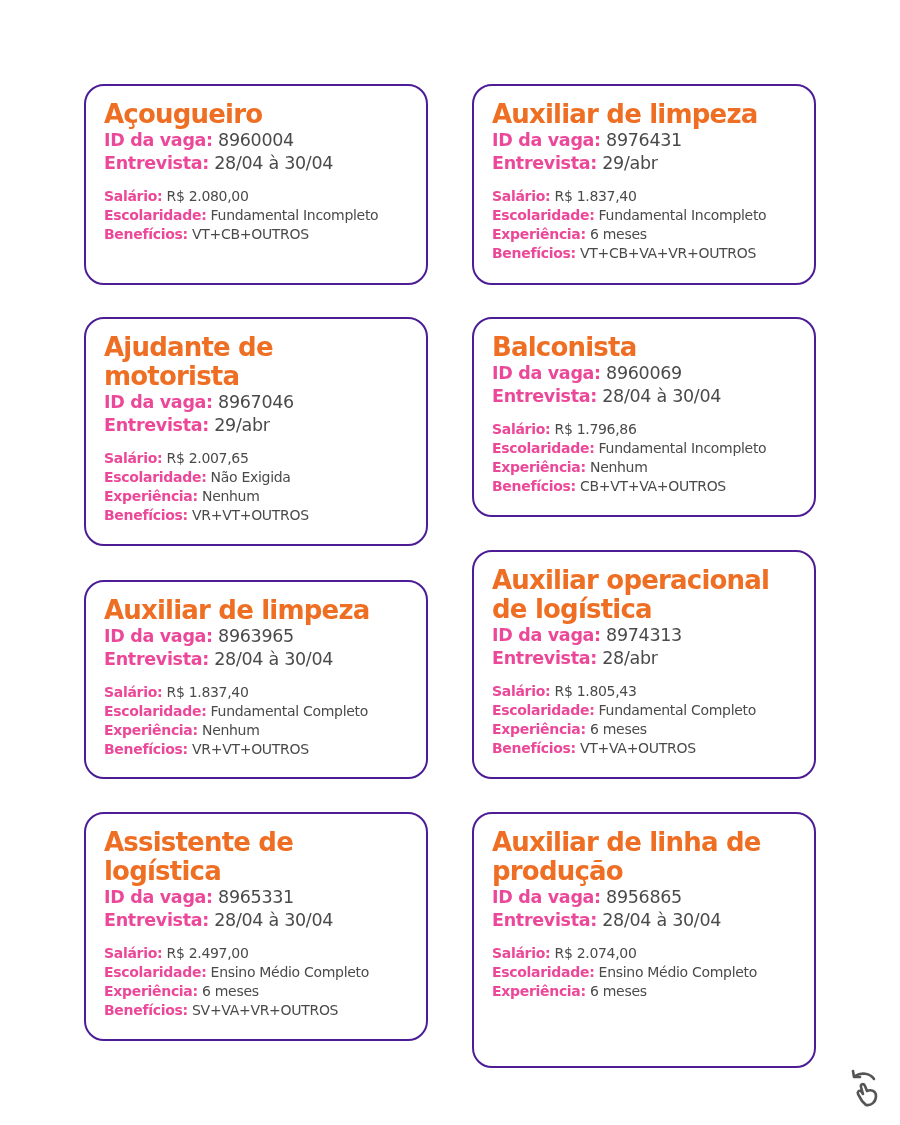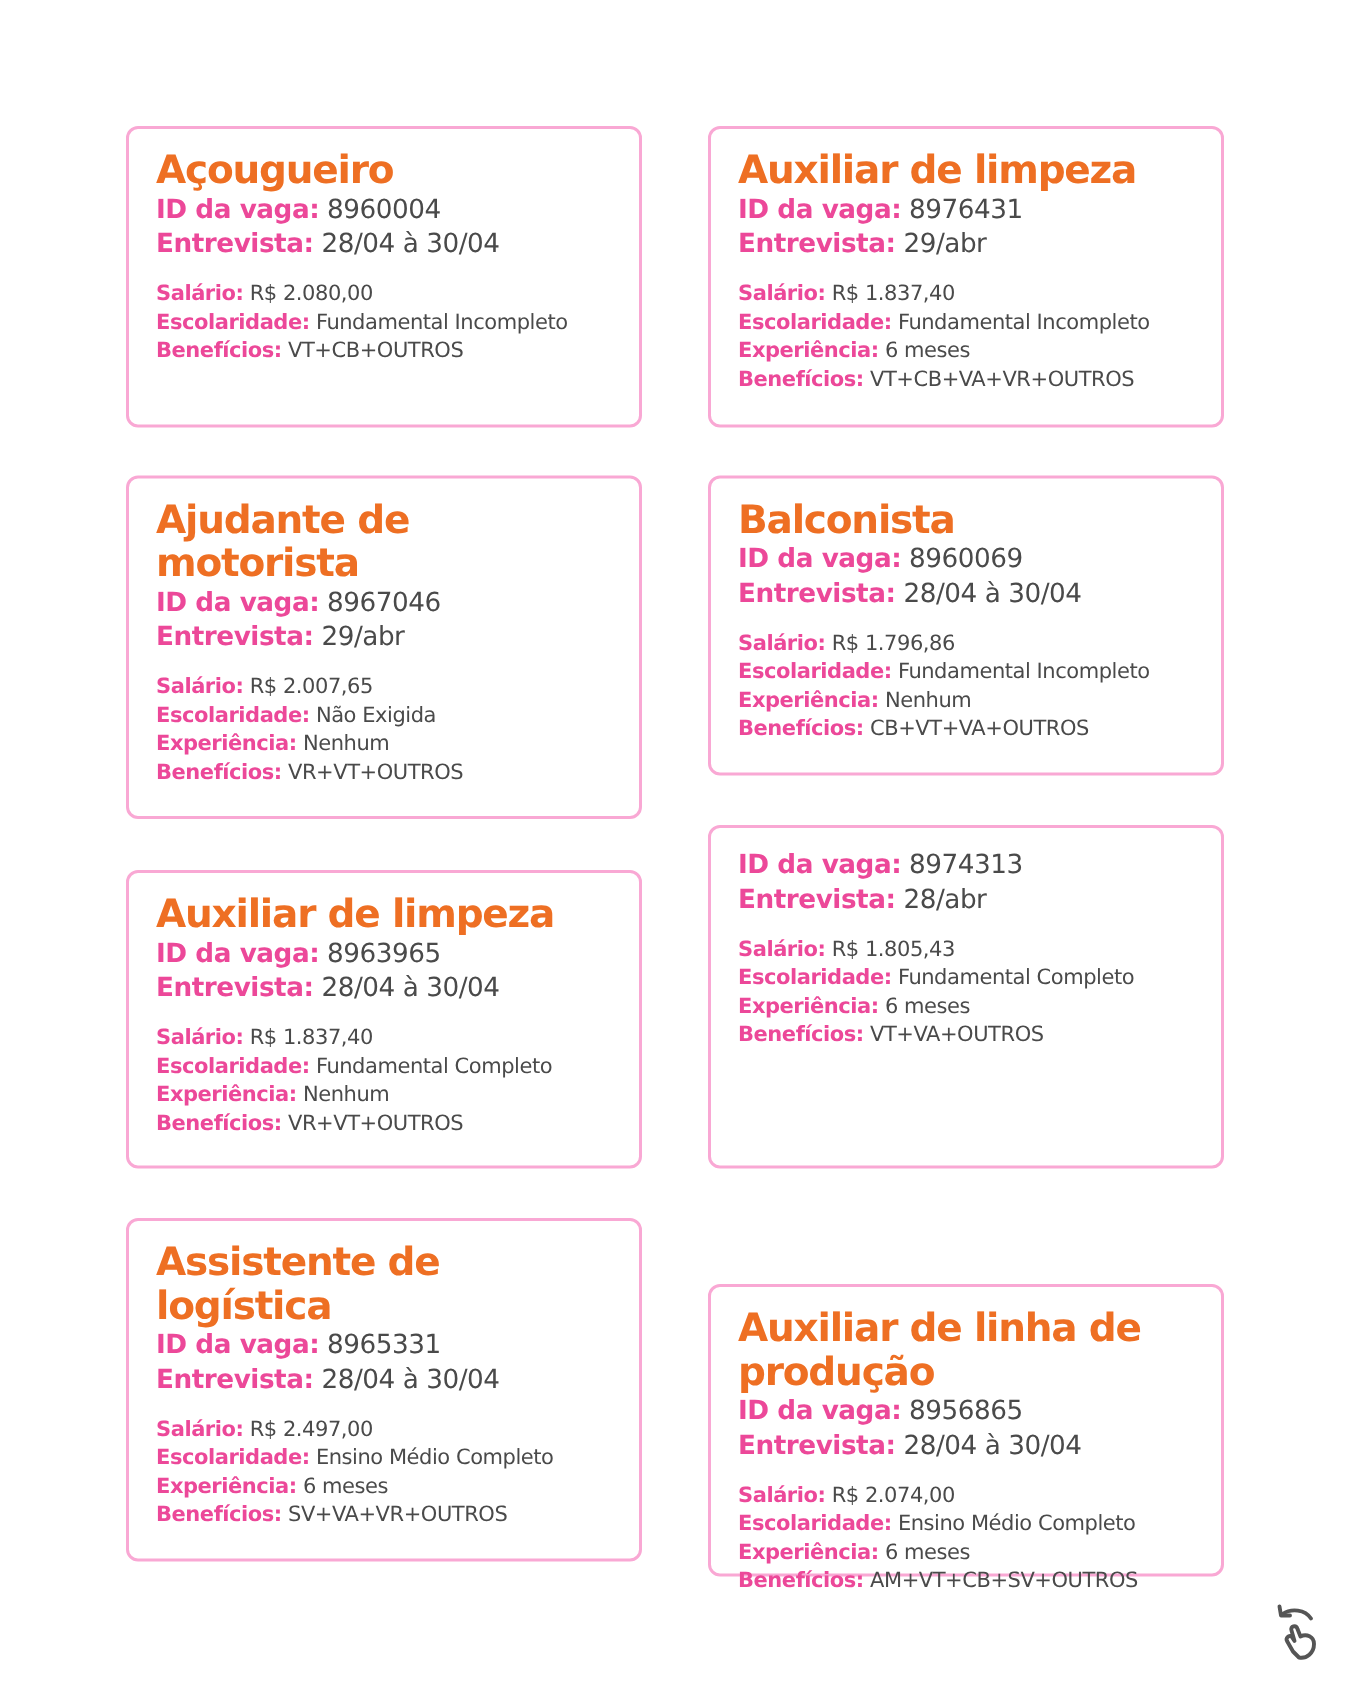--- a/index.html
+++ b/index.html
@@ -5,22 +5,22 @@
   html, body { margin: 0; padding: 0; }
   body {
     width: 900px; height: 1125px; background: #ffffff;
     position: relative; overflow: hidden;
     font-family: "DejaVu Sans", "Liberation Sans", sans-serif;
     color: #4a4a4a;
   }
   .card {
     position: absolute;
     box-sizing: border-box;
-    border: 2px solid #f9a8d4;
-    border-radius: 8px;
+    border: 2px solid #4c1d95;
+    border-radius: 20px;
     background: #fff;
     padding: 14px 16px 10px 18px;
   }
   .title {
     color: #ee6f23;
     font-weight: bold;
     font-size: 26px;
     line-height: 29px;
     letter-spacing: -0.8px;
     margin: 0;
@@ -96,49 +96,49 @@
   <div class="big"><b>ID da vaga:</b> <span>8963965</span></div>
   <div class="big"><b>Entrevista:</b> <span>28/04 à 30/04</span></div>
   <div class="gap"></div>
   <div class="small"><b>Salário:</b> <span>R$ 1.837,40</span></div>
   <div class="small"><b>Escolaridade:</b> <span>Fundamental Completo</span></div>
   <div class="small"><b>Experiência:</b> <span>Nenhum</span></div>
   <div class="small"><b>Benefícios:</b> <span>VR+VT+OUTROS</span></div>
 </div>
 
 <div class="card" style="left:472px;top:550px;width:344px;height:229px;">
+  <div class="title" style="width:320px;">Auxiliar operacional de logística</div>
   <div class="big"><b>ID da vaga:</b> <span>8974313</span></div>
   <div class="big"><b>Entrevista:</b> <span>28/abr</span></div>
   <div class="gap"></div>
   <div class="small"><b>Salário:</b> <span>R$ 1.805,43</span></div>
   <div class="small"><b>Escolaridade:</b> <span>Fundamental Completo</span></div>
   <div class="small"><b>Experiência:</b> <span>6 meses</span></div>
   <div class="small"><b>Benefícios:</b> <span>VT+VA+OUTROS</span></div>
 </div>
 
 <div class="card" style="left:84px;top:812px;width:344px;height:229px;">
   <div class="title" style="width:230px;">Assistente de logística</div>
   <div class="big"><b>ID da vaga:</b> <span>8965331</span></div>
   <div class="big"><b>Entrevista:</b> <span>28/04 à 30/04</span></div>
   <div class="gap"></div>
   <div class="small"><b>Salário:</b> <span>R$ 2.497,00</span></div>
   <div class="small"><b>Escolaridade:</b> <span>Ensino Médio Completo</span></div>
   <div class="small"><b>Experiência:</b> <span>6 meses</span></div>
   <div class="small"><b>Benefícios:</b> <span>SV+VA+VR+OUTROS</span></div>
 </div>
 
-<div class="card" style="left:472px;top:812px;width:344px;height:195px;margin-top:44px;">
+<div class="card" style="left:472px;top:812px;width:344px;height:256px;">
   <div class="title" style="width:300px;">Auxiliar de linha de produção</div>
   <div class="big"><b>ID da vaga:</b> <span>8956865</span></div>
   <div class="big"><b>Entrevista:</b> <span>28/04 à 30/04</span></div>
   <div class="gap"></div>
   <div class="small"><b>Salário:</b> <span>R$ 2.074,00</span></div>
   <div class="small"><b>Escolaridade:</b> <span>Ensino Médio Completo</span></div>
   <div class="small"><b>Experiência:</b> <span>6 meses</span></div>
-  <div class="small"><b>Benefícios:</b> <span>AM+VT+CB+SV+OUTROS</span></div>
 </div>
 
 <div class="swipe">
   <svg width="40" height="44" viewBox="0 0 40 44" fill="none" stroke="#555" stroke-width="2.6" stroke-linecap="round" stroke-linejoin="round">
     <path d="M29 12 C25 6 16 5 10 9"></path>
     <path d="M8 4 L9 10 L15 10"></path>
     <path d="M17 34 L13 27 C12 25 14 23 16 24 L18 27 L16 20 C15 17 19 16 20 19 L22 24 C26 22 31 24 31 29 C31 35 26 39 21 38 Z"></path>
   </svg>
 </div>
 

